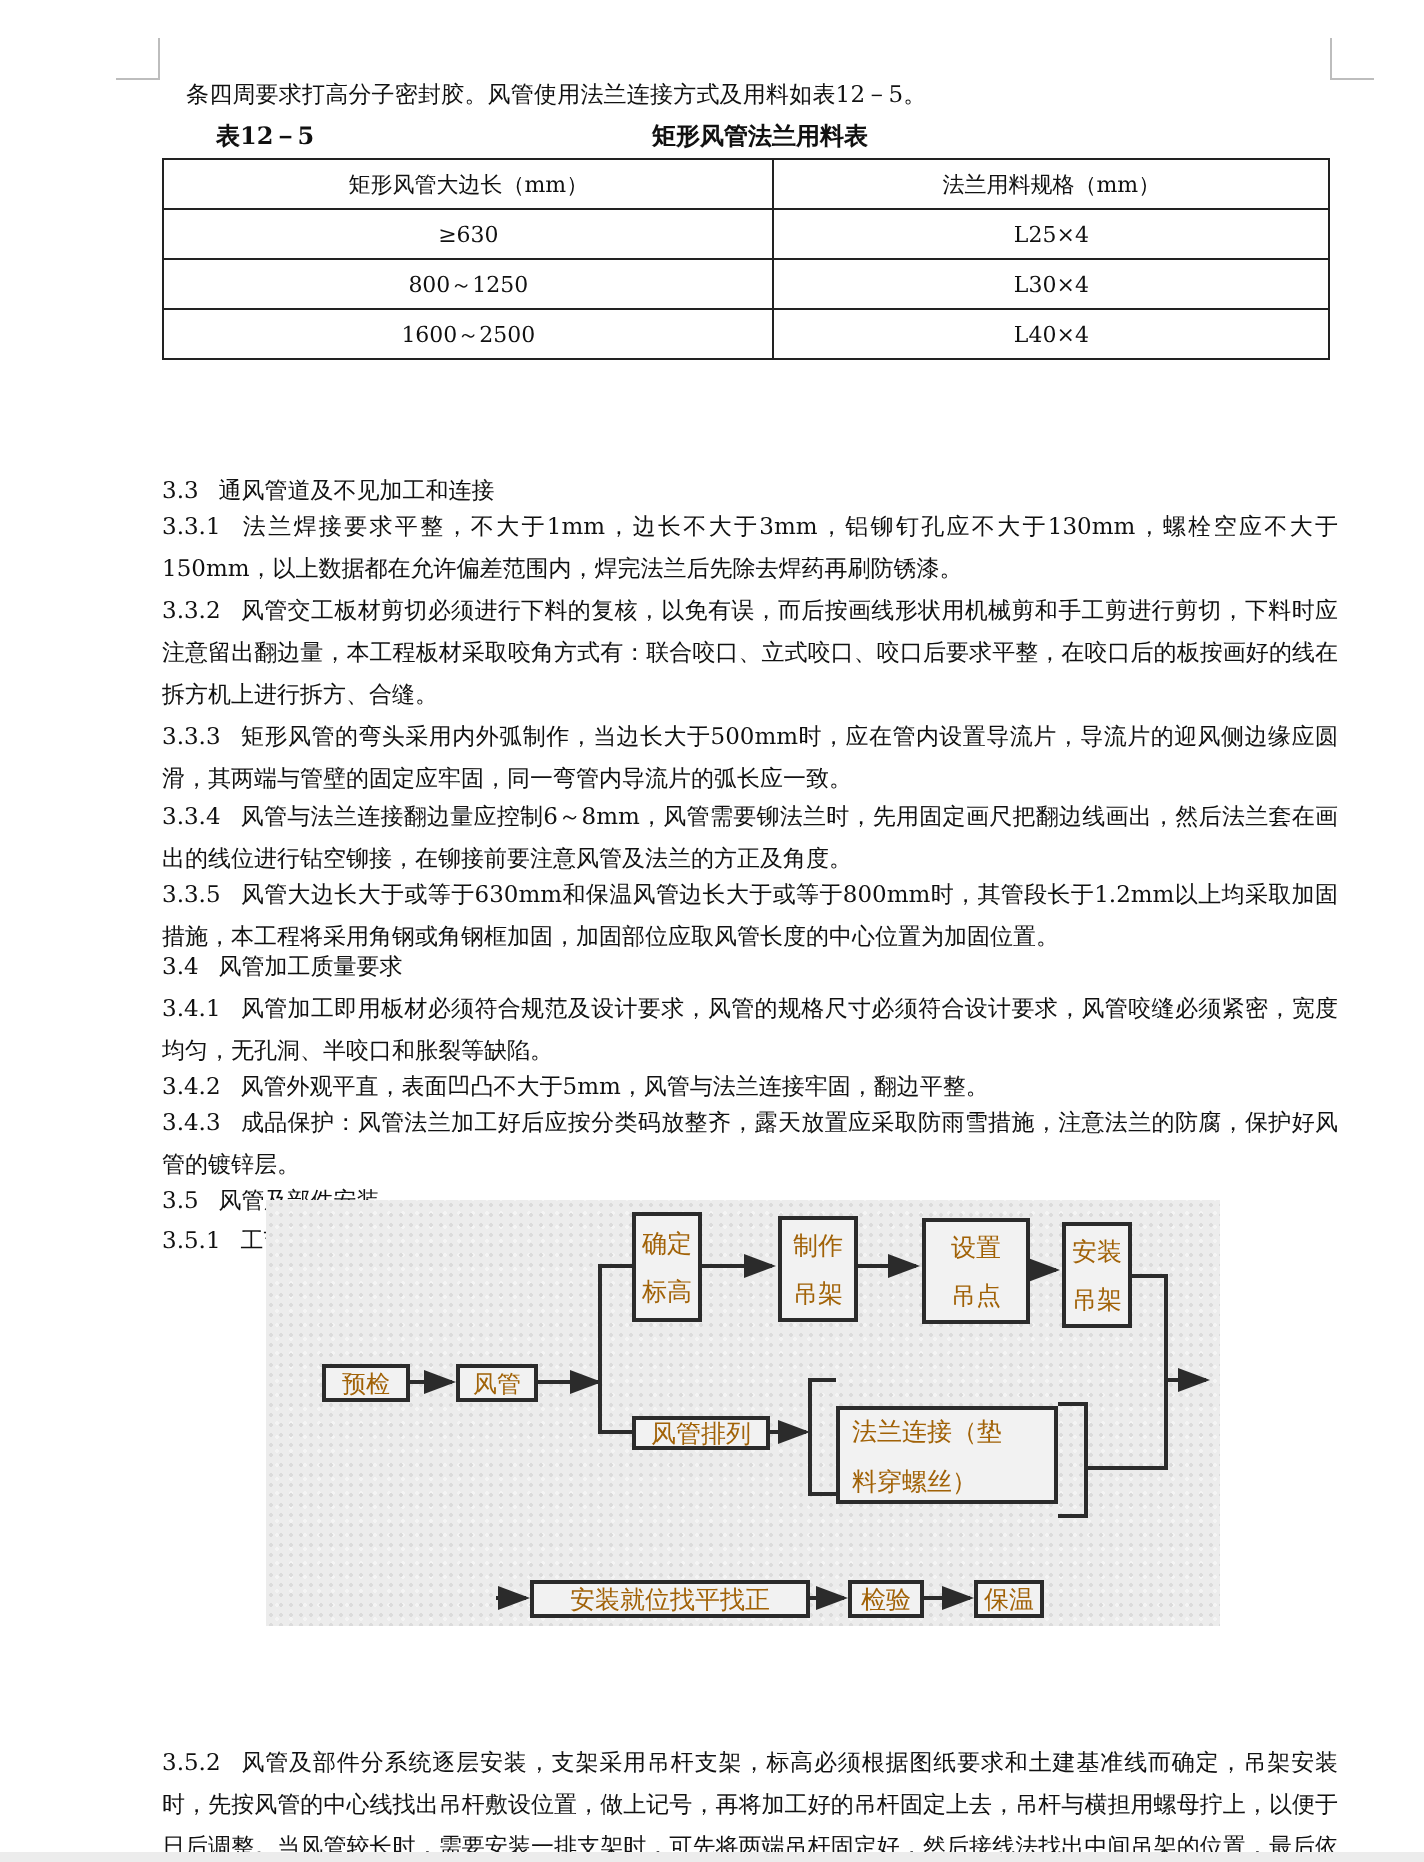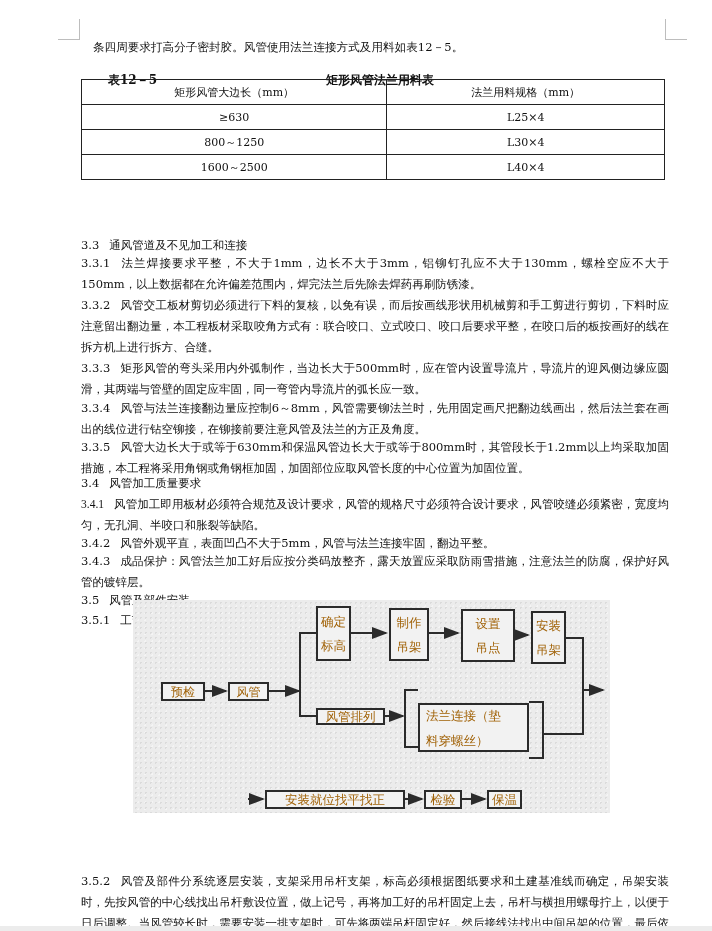--- a/index.html
+++ b/index.html
@@ -4,21 +4,21 @@
 <style>
   html, body { margin:0; padding:0; }
   body { width:712px; height:931px; background:#ffffff; position:relative; overflow:hidden;
          font-family:"DejaVu Serif","Liberation Serif",serif; color:#111; }
   .corner { position:absolute; border-color:#bdbdbd; border-style:solid; }
   .corner.tl { left:58px; top:19px; width:21px; height:20px; border-width:0 1px 1px 0; }
   .corner.tr { left:665px; top:19px; width:21px; height:20px; border-width:0 0 1px 1px; }
   .line { position:absolute; left:81px; font-size:11.5px; line-height:18px; white-space:nowrap; letter-spacing:0.1px;margin-left:12px; }
   .para { position:absolute; left:81px; width:588px; font-size:11.5px; line-height:21px; text-align:justify;margin-top:36px; }
   .num { margin-right:10px; }
-  .tcap { position:absolute; top:60px; font-size:12px; font-weight:bold;margin-top:12px; }
+  .tcap { position:absolute; top:60px; font-size:12px; font-weight:bold; }
   table.spec { position:absolute; left:81px; top:79px; width:584px; border-collapse:collapse; font-size:11px; }
   table.spec td { border:1px solid #222; text-align:center; height:24px; padding:0; }
   .flow { position:absolute; left:133px; top:600px; width:477px; height:213px; background:#ececec; }
   .flow .noise { position:absolute; inset:0;
     background-image: radial-gradient(#d8d8d8 1px, transparent 1px), radial-gradient(#f6f6f6 1px, transparent 1px);
     background-size:5px 5px, 7px 7px; background-position:0 0, 2px 3px; opacity:0.8; }
   .fb { position:absolute; border:2px solid #2b2b2b; background:#f2f2f2; font-size:12.5px; color:#a16207;
         display:flex; align-items:center; justify-content:center; text-align:center; line-height:24px; box-sizing:border-box; }
   .fb.v { flex-direction:column; line-height:24px; }
   .fb.wide { padding:4px 6px; line-height:25px;margin-top:37px; }
@@ -57,21 +57,21 @@
 </tbody>
   </table>
 
 <div class="para" style="top:199px;"><span class="num">3.3</span><span>通风管道及不见加工和连接</span></div>
 <div class="para" style="top:217px;"><span class="num">3.3.1</span><span>法兰焊接要求平整，不大于1mm，边长不大于3mm，铝铆钉孔应不大于130mm，螺栓空应不大于150mm，以上数据都在允许偏差范围内，焊完法兰后先除去焊药再刷防锈漆。</span></div>
 <div class="para" style="top:259px;"><span class="num">3.3.2</span><span>风管交工板材剪切必须进行下料的复核，以免有误，而后按画线形状用机械剪和手工剪进行剪切，下料时应注意留出翻边量，本工程板材采取咬角方式有：联合咬口、立式咬口、咬口后要求平整，在咬口后的板按画好的线在拆方机上进行拆方、合缝。</span></div>
 <div class="para" style="top:322px;"><span class="num">3.3.3</span><span>矩形风管的弯头采用内外弧制作，当边长大于500mm时，应在管内设置导流片，导流片的迎风侧边缘应圆滑，其两端与管壁的固定应牢固，同一弯管内导流片的弧长应一致。</span></div>
 <div class="para" style="top:362px;"><span class="num">3.3.4</span><span>风管与法兰连接翻边量应控制6～8mm，风管需要铆法兰时，先用固定画尺把翻边线画出，然后法兰套在画出的线位进行钻空铆接，在铆接前要注意风管及法兰的方正及角度。</span></div>
 <div class="para" style="top:401px;"><span class="num">3.3.5</span><span>风管大边长大于或等于630mm和保温风管边长大于或等于800mm时，其管段长于1.2mm以上均采取加固措施，本工程将采用角钢或角钢框加固，加固部位应取风管长度的中心位置为加固位置。</span></div>
 <div class="para" style="top:437px;"><span class="num">3.4</span><span>风管加工质量要求</span></div>
-<div class="para" style="top:458px;font-family:Liberation Serif, serif;"><span class="num">3.4.1</span><span>风管加工即用板材必须符合规范及设计要求，风管的规格尺寸必须符合设计要求，风管咬缝必须紧密，宽度均匀，无孔洞、半咬口和胀裂等缺陷。</span></div>
+<div class="para" style="top:458px;"><span class="num">3.4.1</span><span>风管加工即用板材必须符合规范及设计要求，风管的规格尺寸必须符合设计要求，风管咬缝必须紧密，宽度均匀，无孔洞、半咬口和胀裂等缺陷。</span></div>
 <div class="para" style="top:497px;"><span class="num">3.4.2</span><span>风管外观平直，表面凹凸不大于5mm，风管与法兰连接牢固，翻边平整。</span></div>
 <div class="para" style="top:515px;"><span class="num">3.4.3</span><span>成品保护：风管法兰加工好后应按分类码放整齐，露天放置应采取防雨雪措施，注意法兰的防腐，保护好风管的镀锌层。</span></div>
 <div class="para" style="top:554px;"><span class="num">3.5</span><span>风管及部件安装</span></div>
 <div class="para" style="top:574px;"><span class="num">3.5.1</span><span>工艺流程：</span></div>
 
 <div class="flow">
   <div class="noise"></div>
   <svg width="477" height="213">
     <defs>
       <marker id="ah" markerWidth="8" markerHeight="8" refX="7" refY="4" orient="auto">

